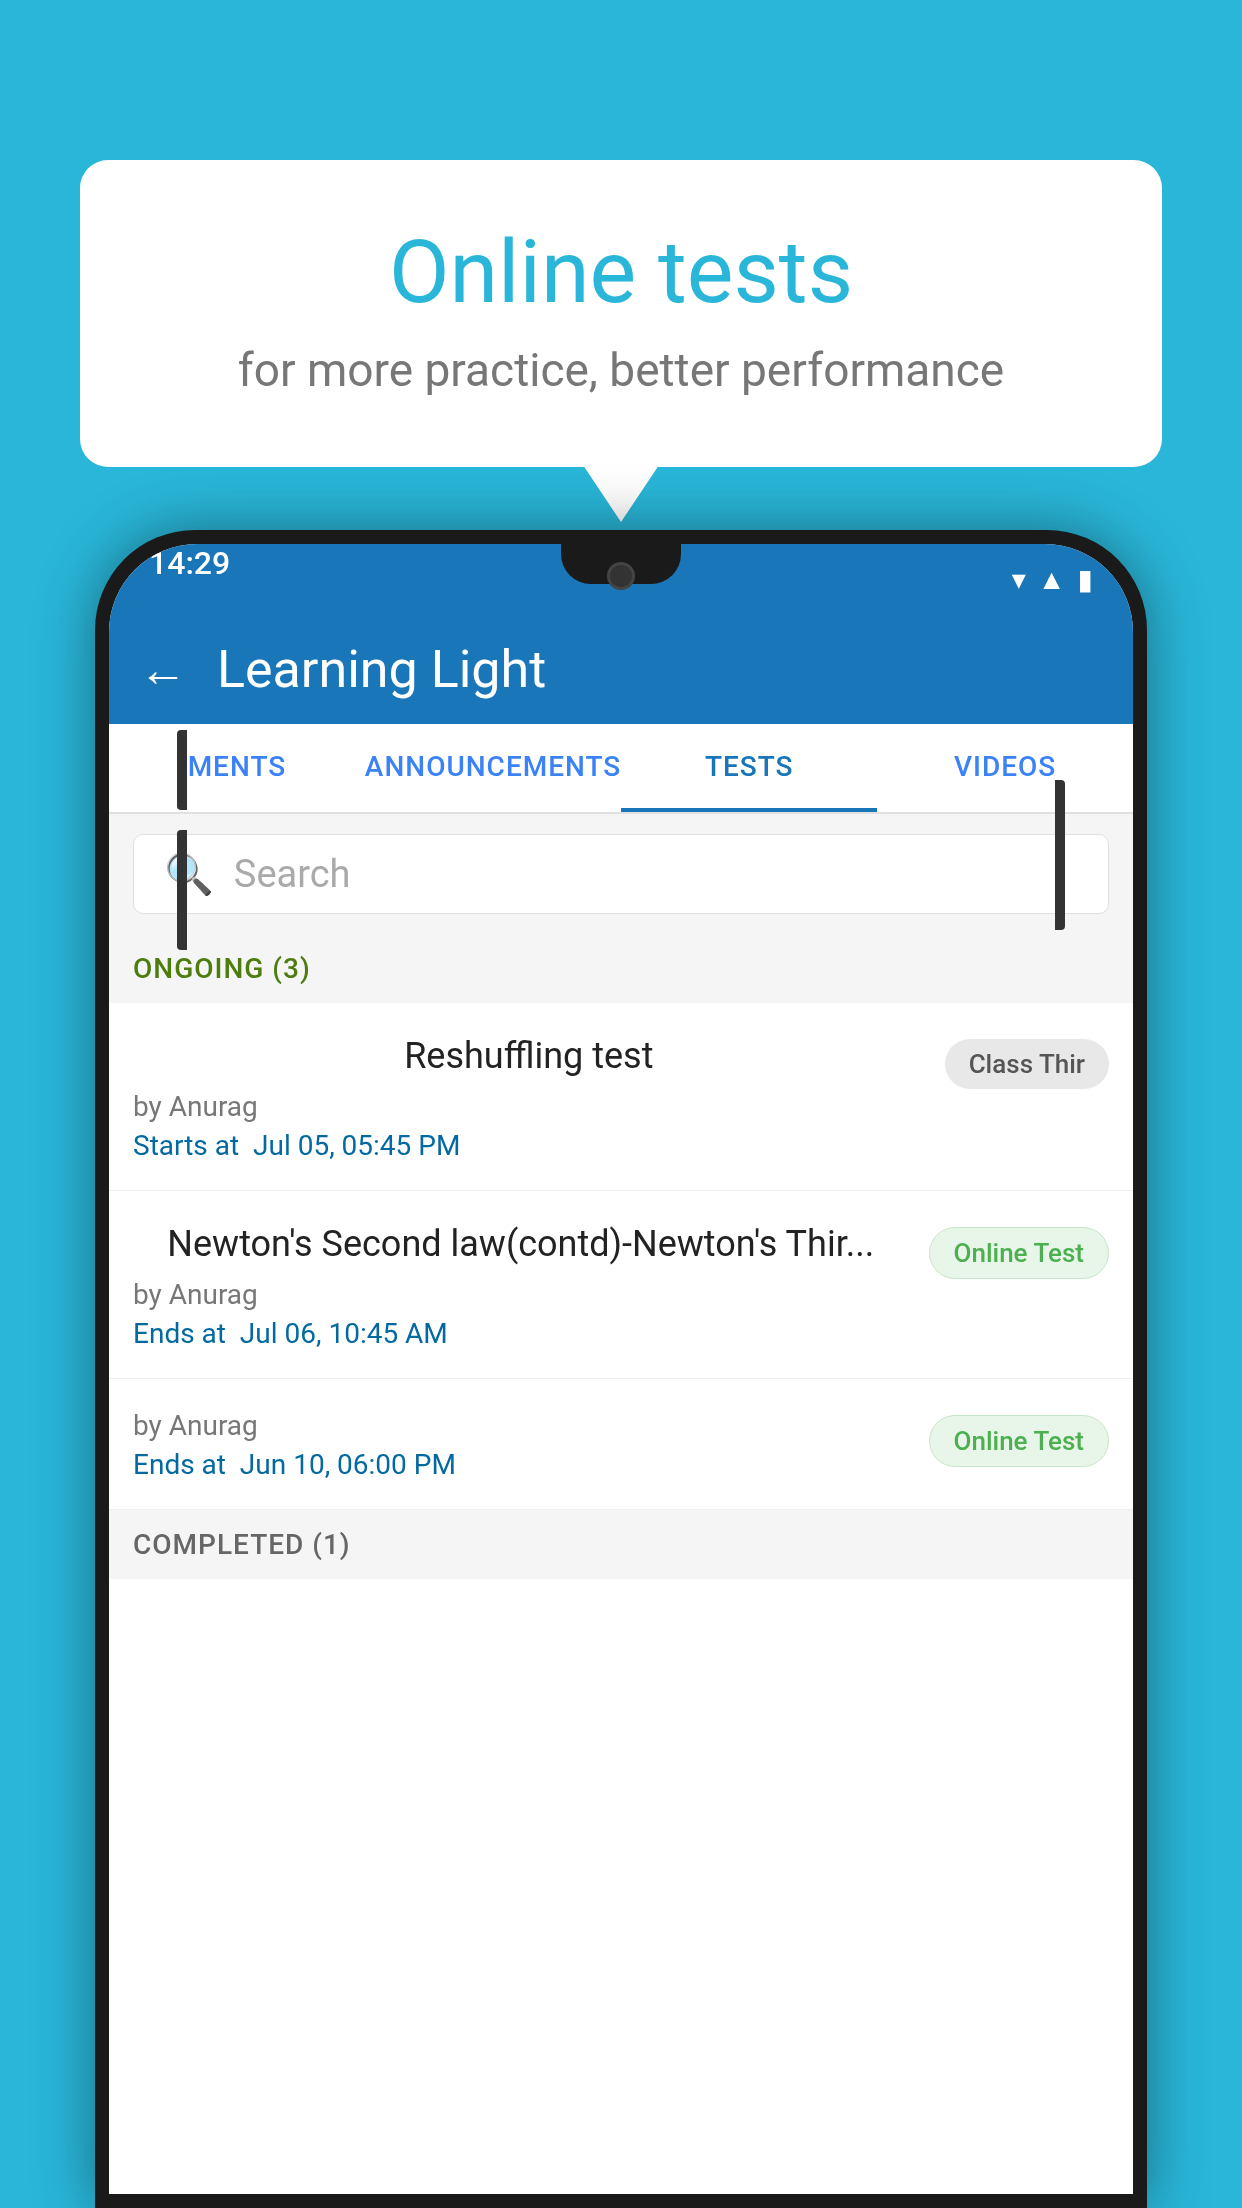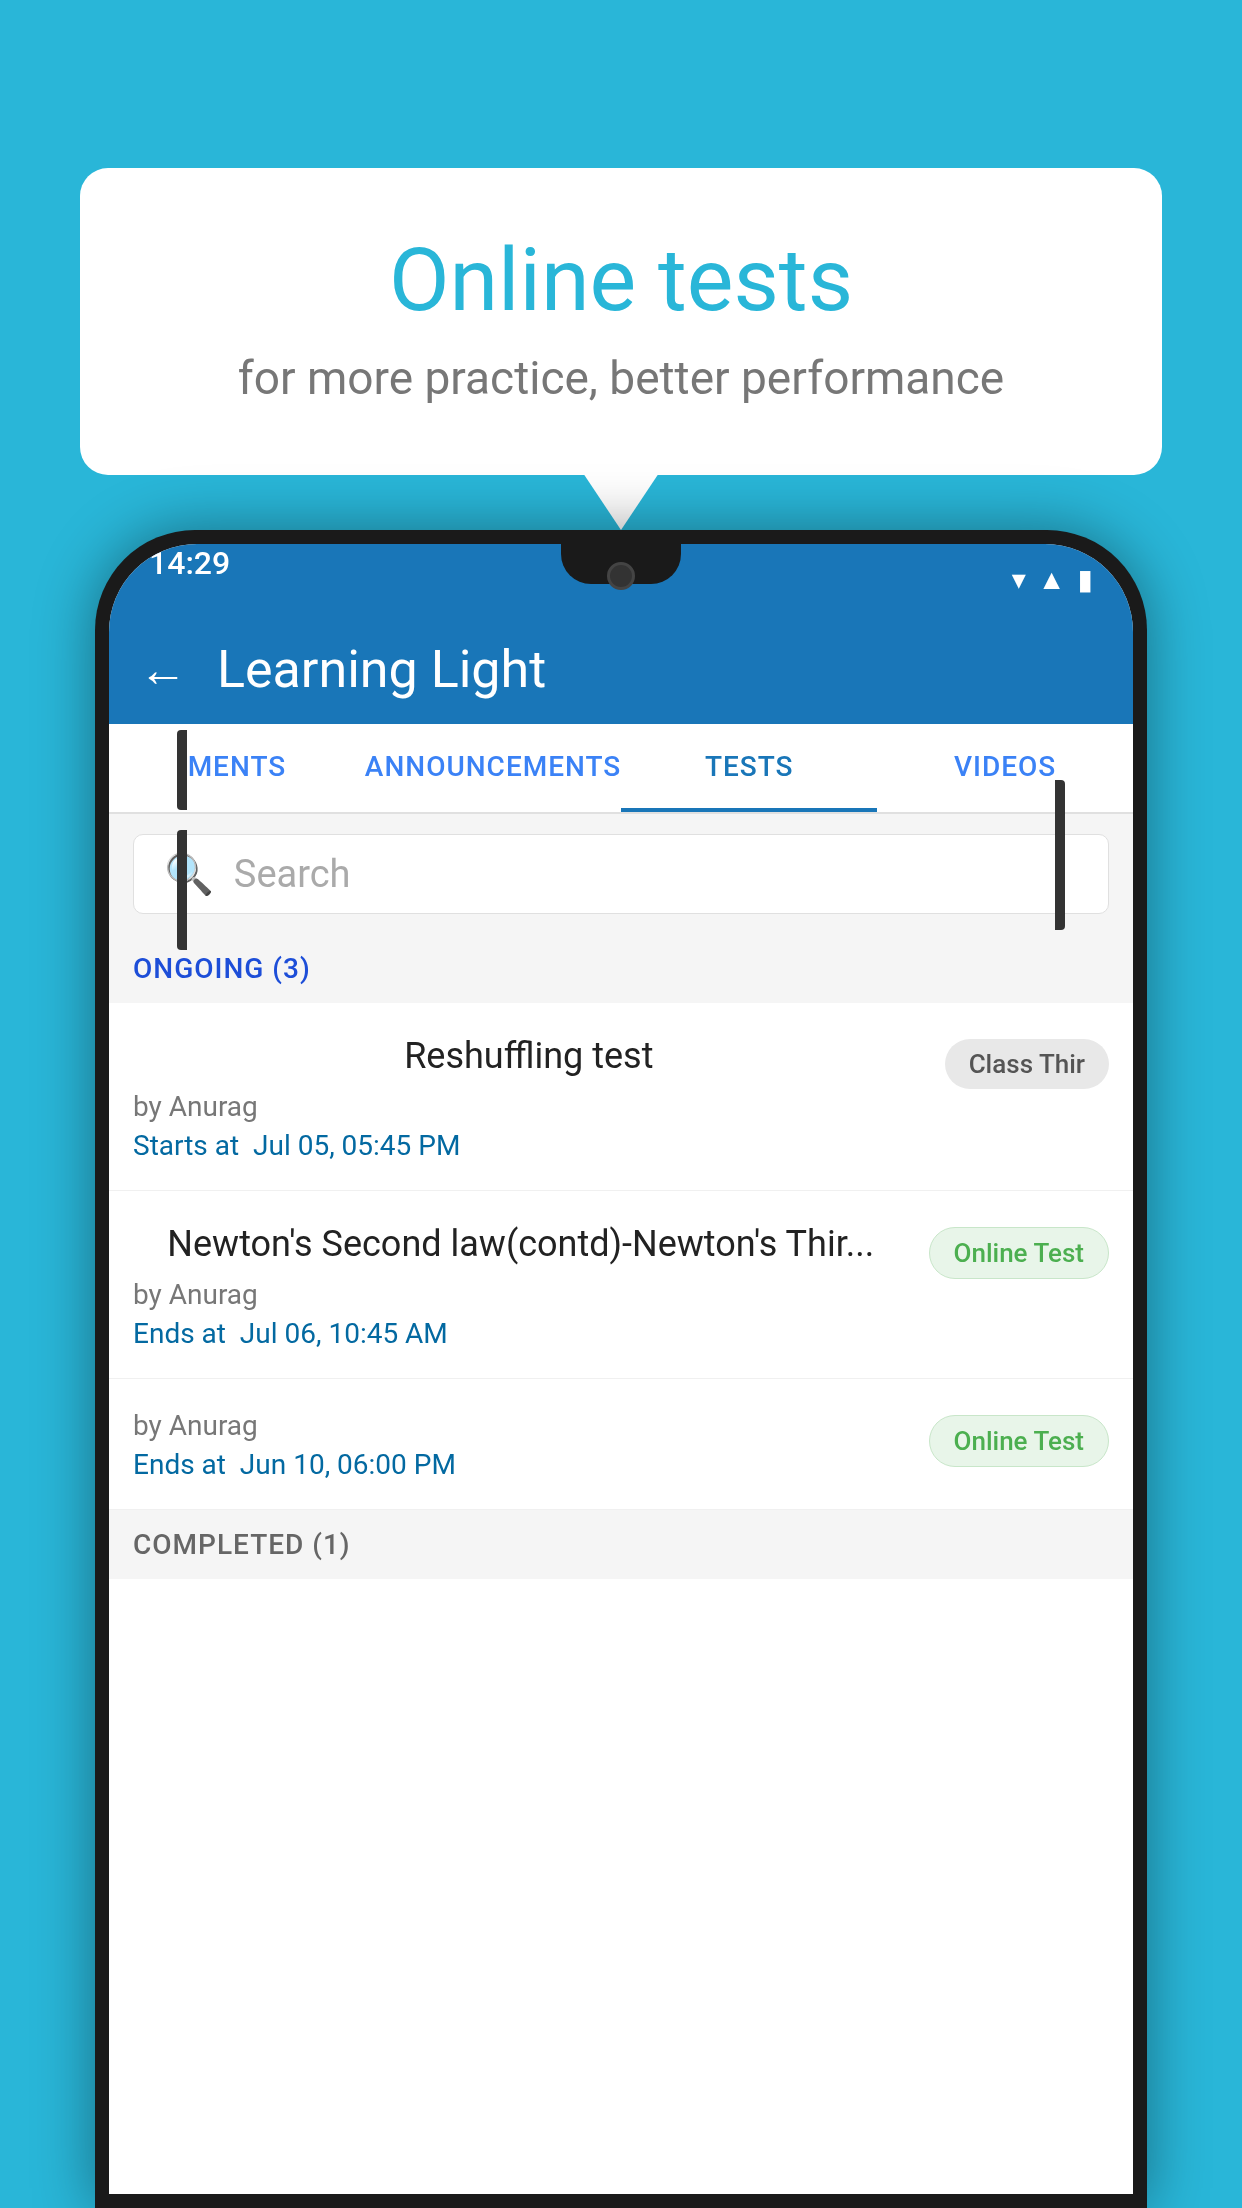--- a/index.html
+++ b/index.html
@@ -9,21 +9,21 @@
       height: 2208px;
       background-color: #29B6D8;
       font-family: 'Roboto', Arial, sans-serif;
       overflow: hidden;
       position: relative;
     }
 
     
     .speech-bubble {
       position: absolute;
-      top: 168px;
+      top: 160px;
       left: 80px;
       right: 80px;
       background: white;
       border-radius: 28px;
       padding: 60px 80px 70px;
       text-align: center;
     }
     .speech-bubble::after {
       content: '';
       position: absolute;
@@ -191,21 +191,21 @@
       color: #aaa;
       font-size: 38px;
     }
 
     
     .section-label {
       background: #f5f5f5;
       padding: 18px 24px;
       font-size: 28px;
       font-weight: 500;
-      color: #1d4ed8;
+      color: #4d7c0f;
       letter-spacing: 1px;
       flex-shrink: 0;
     }
 
     
     .test-list {
       background: white;
       flex: 1;
       overflow: hidden;
     }

